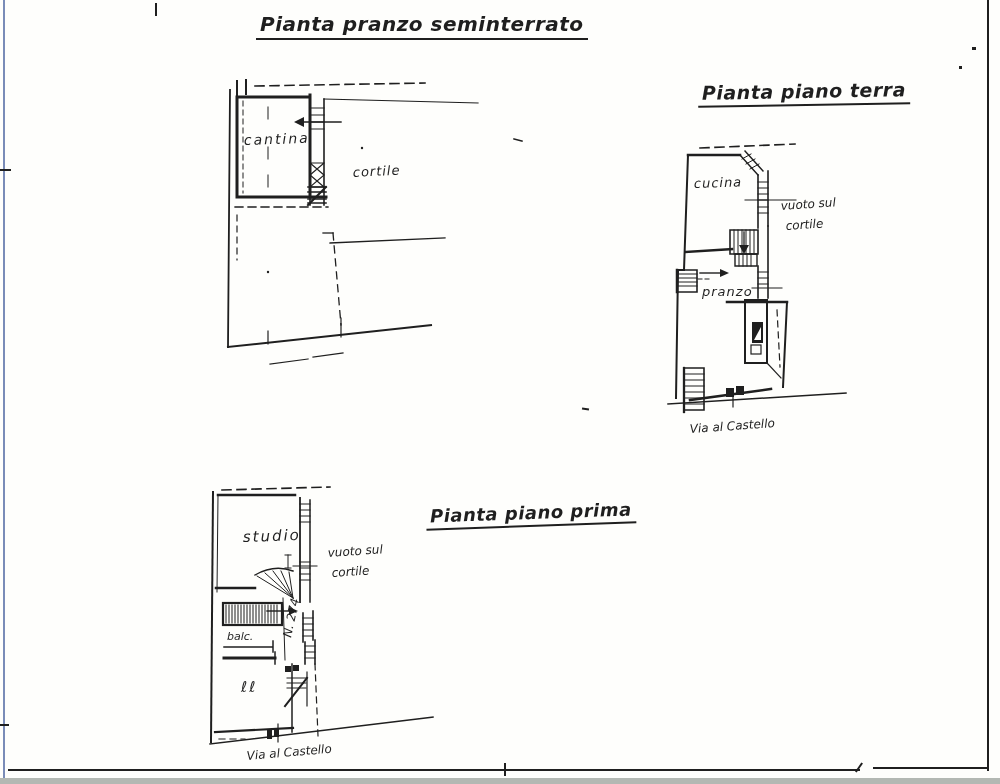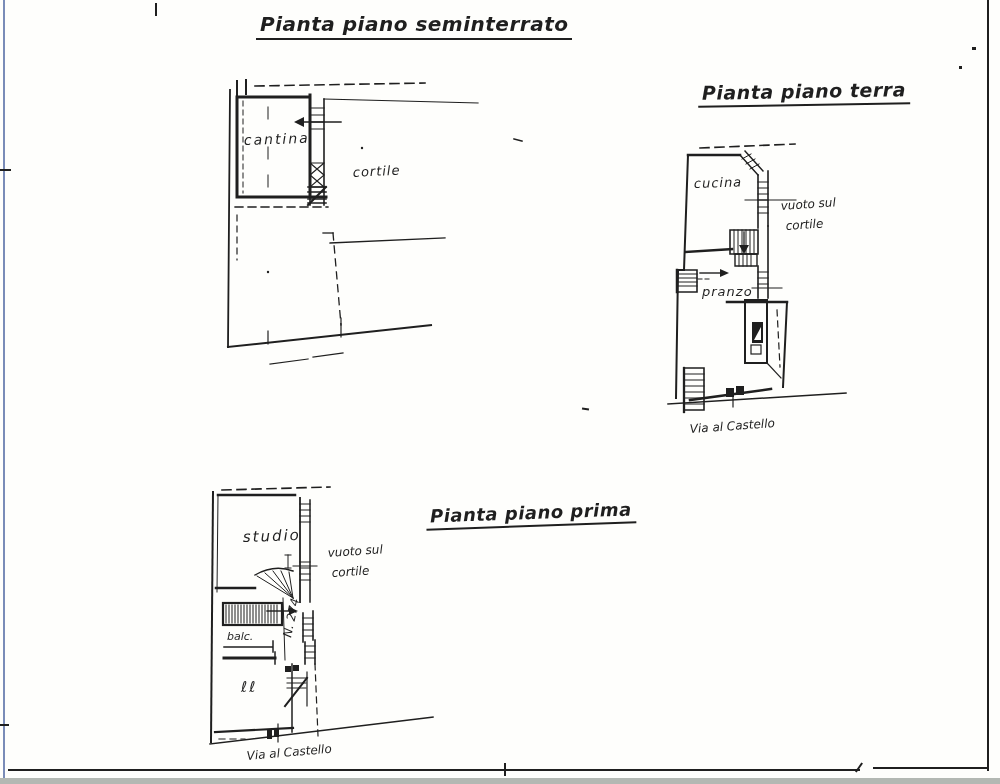--- a/index.html
+++ b/index.html
@@ -40,21 +40,21 @@
   <div id="bottom-slash" style="position:absolute;background:#1f1f1f;"></div>
   <div id="scan-edge"></div>
   <div class="tick" style="left:155px;top:3px;width:2px;height:13px;"></div>
   <div class="tick" style="left:0;top:169px;width:11px;height:2px;"></div>
   <div class="tick" style="left:0;top:724px;width:9px;height:2px;"></div>
   <div class="tick" style="left:504px;top:763px;width:2px;height:13px;"></div>
   <div class="speck" style="left:972px;top:47px;width:4px;height:3px;"></div>
   <div class="speck" style="left:959px;top:66px;width:3px;height:3px;"></div>
   <div class="speck" style="left:582px;top:408px;width:7px;height:2px;transform:rotate(8deg);"></div>
 
-  <div class="plan-title" id="title-seminterrato">Pianta piano seminterrato</div>
+  <div class="plan-title" id="title-seminterrato">Pianta pranzo seminterrato</div>
   <div class="plan-title" id="title-terra">Pianta piano terra</div>
   <div class="plan-title" id="title-primo">Pianta piano prima</div>
 
   <svg style="left:200px;top:75px;" width="390" height="315" viewBox="0 0 390 315">
     <g>
       <path d="M55,11 L225,8" stroke-dasharray="9,6" stroke-width="1.6"></path>
       <path d="M35,132 H128" stroke-dasharray="8,5" stroke-width="1.3"></path>
       <path d="M37,140 V185" stroke-dasharray="6,5" stroke-width="1.2"></path>
       <path d="M133,158 L141,250" stroke-dasharray="7,6" stroke-width="1.3"></path>
     </g>

